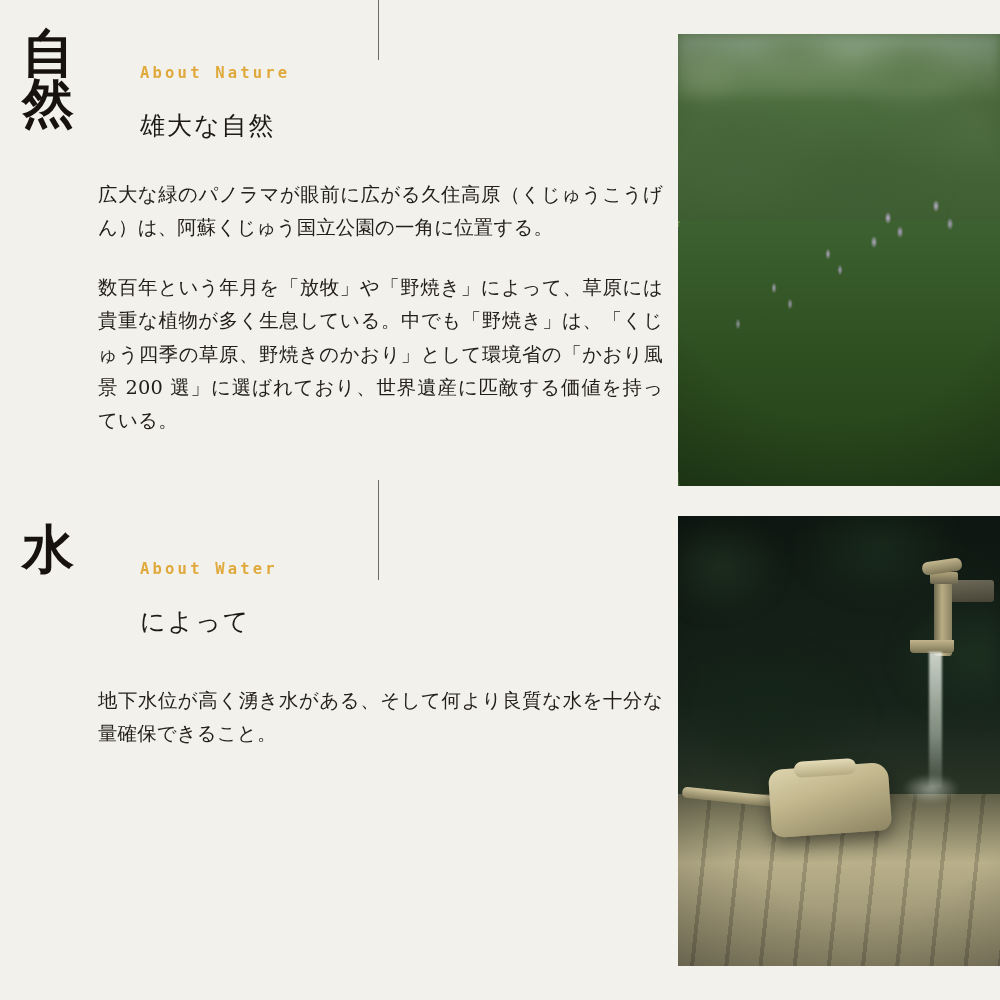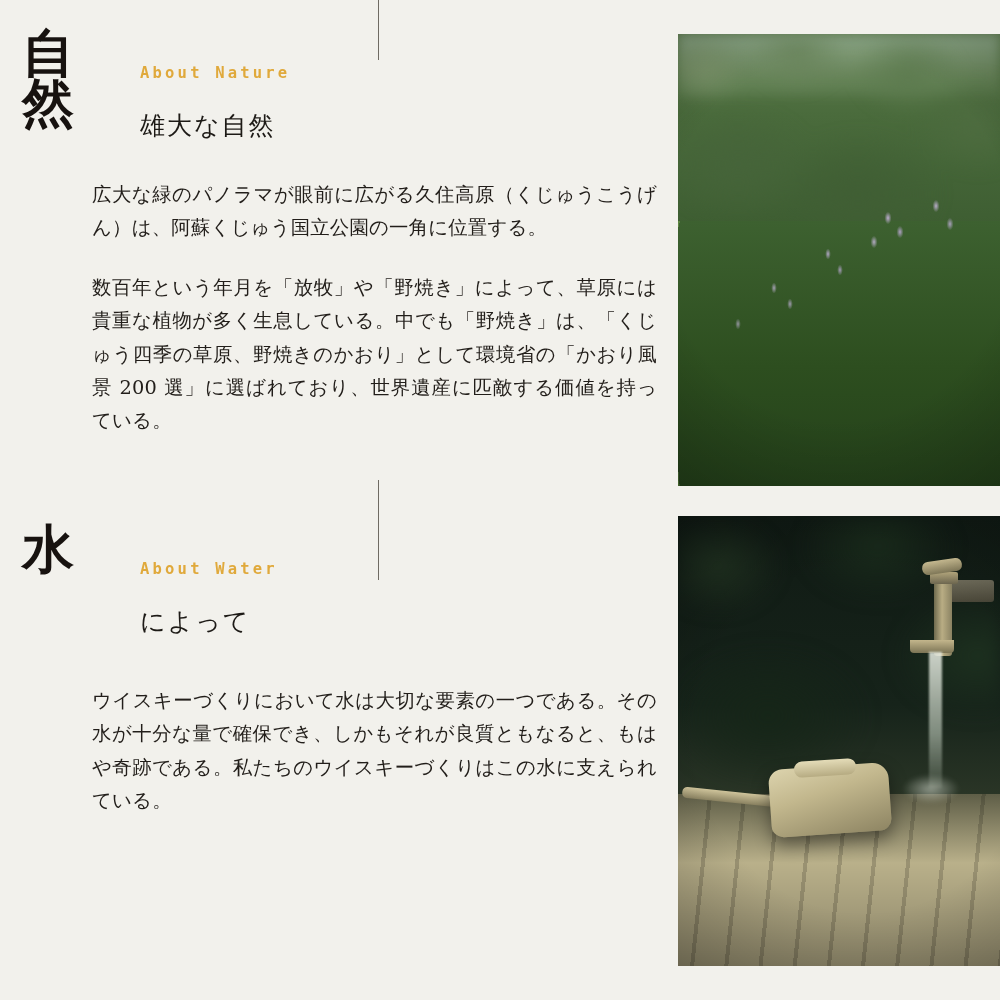--- a/index.html
+++ b/index.html
@@ -74,21 +74,21 @@
     top: 81px;
     font-family: Liberation Serif, serif;
     font-size: 25px;
     letter-spacing: 2px;
     color: #1d1a16;
   }
 
   
   .body-copy {
     position: absolute;
-    left: 92px;
+    left: 98px;
     width: 565px;
     font-family: "DejaVu Serif", serif;
     font-size: 19.4px;
     line-height: 1.72;
     letter-spacing: 0.2px;
     color: #221e1a;
     text-align: justify;
   }
   .sec-nature .body-copy { top: 150px; }
   .sec-water  .body-copy { top: 160px; }
@@ -288,21 +288,21 @@
     </div>
   </div>
 
   <div class="section sec-water">
     <div class="kanji">
       <span>水</span>
     </div>
     <div class="eyebrow">About Water</div>
     <div class="subtitle">によって</div>
     <div class="body-copy">
-      <p>ウイスキーづくりにおいて水は大切な要素の一つである。その水が十分な量で確保でき、しかもそれが良質ともなると、もはや奇跡である。私たちのウイスキーづくりはこの水に支えられている。</p>
+      <p>地下水位が高く湧き水がある、そして何より良質な水を十分な量確保できること。</p>
     </div>
   </div>
 
   <div class="photo photo-water">
     <div class="photo-inner">
       <div class="p2-base"></div>
       <div class="p2-dark-foliage"></div>
       <div class="p2-boards"></div>
       <div class="p2-boards-shade"></div>
       <div class="p2-tap-wall"></div>

